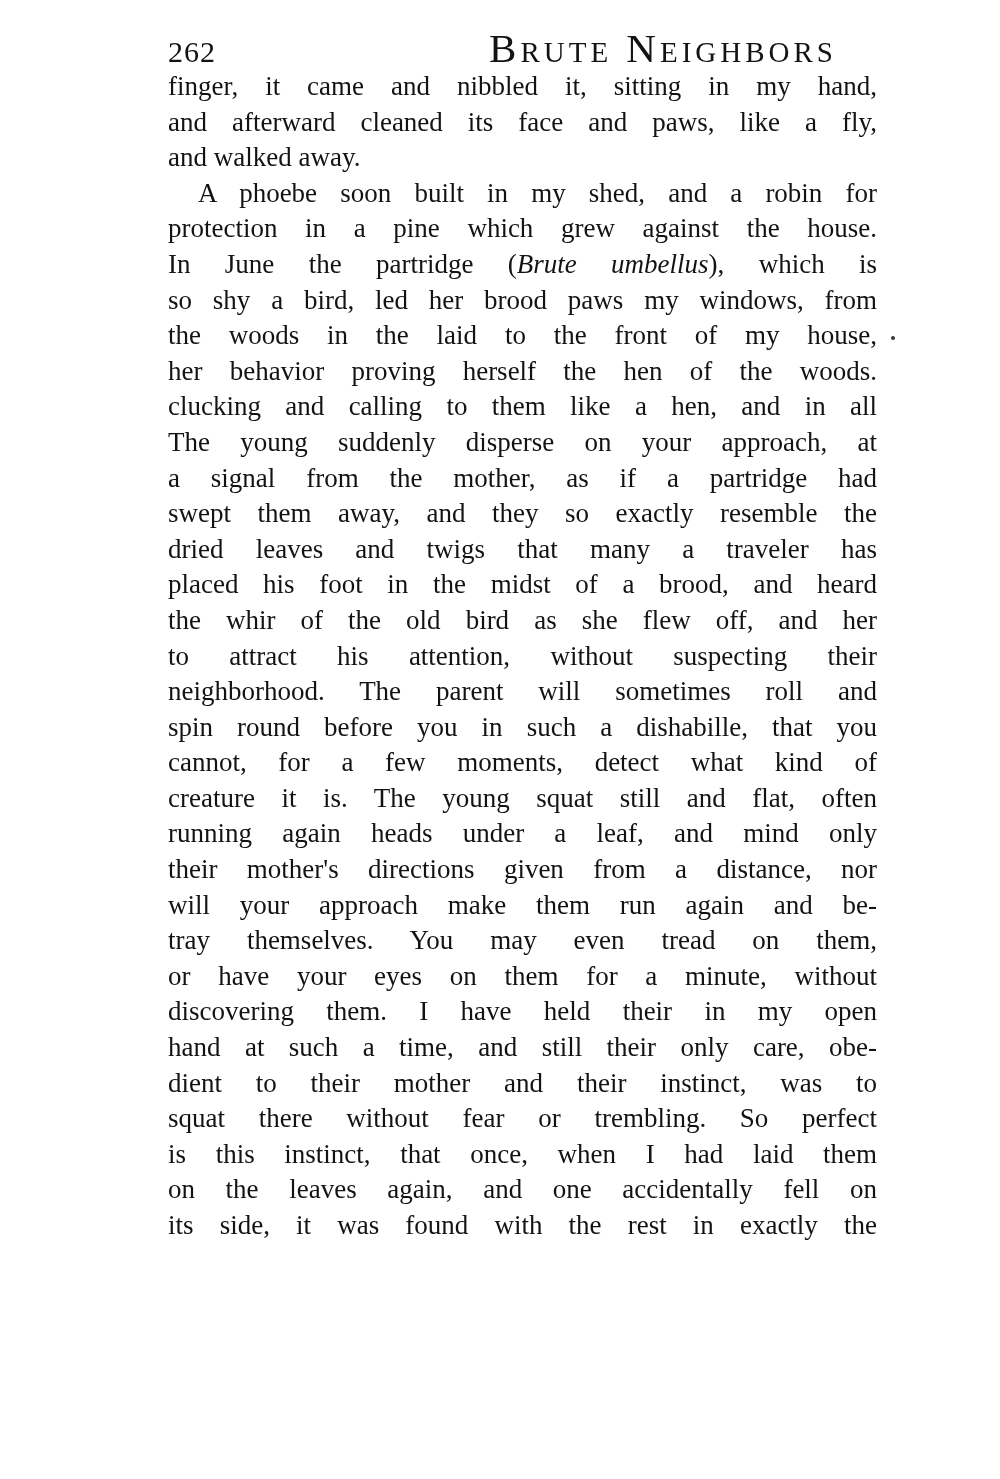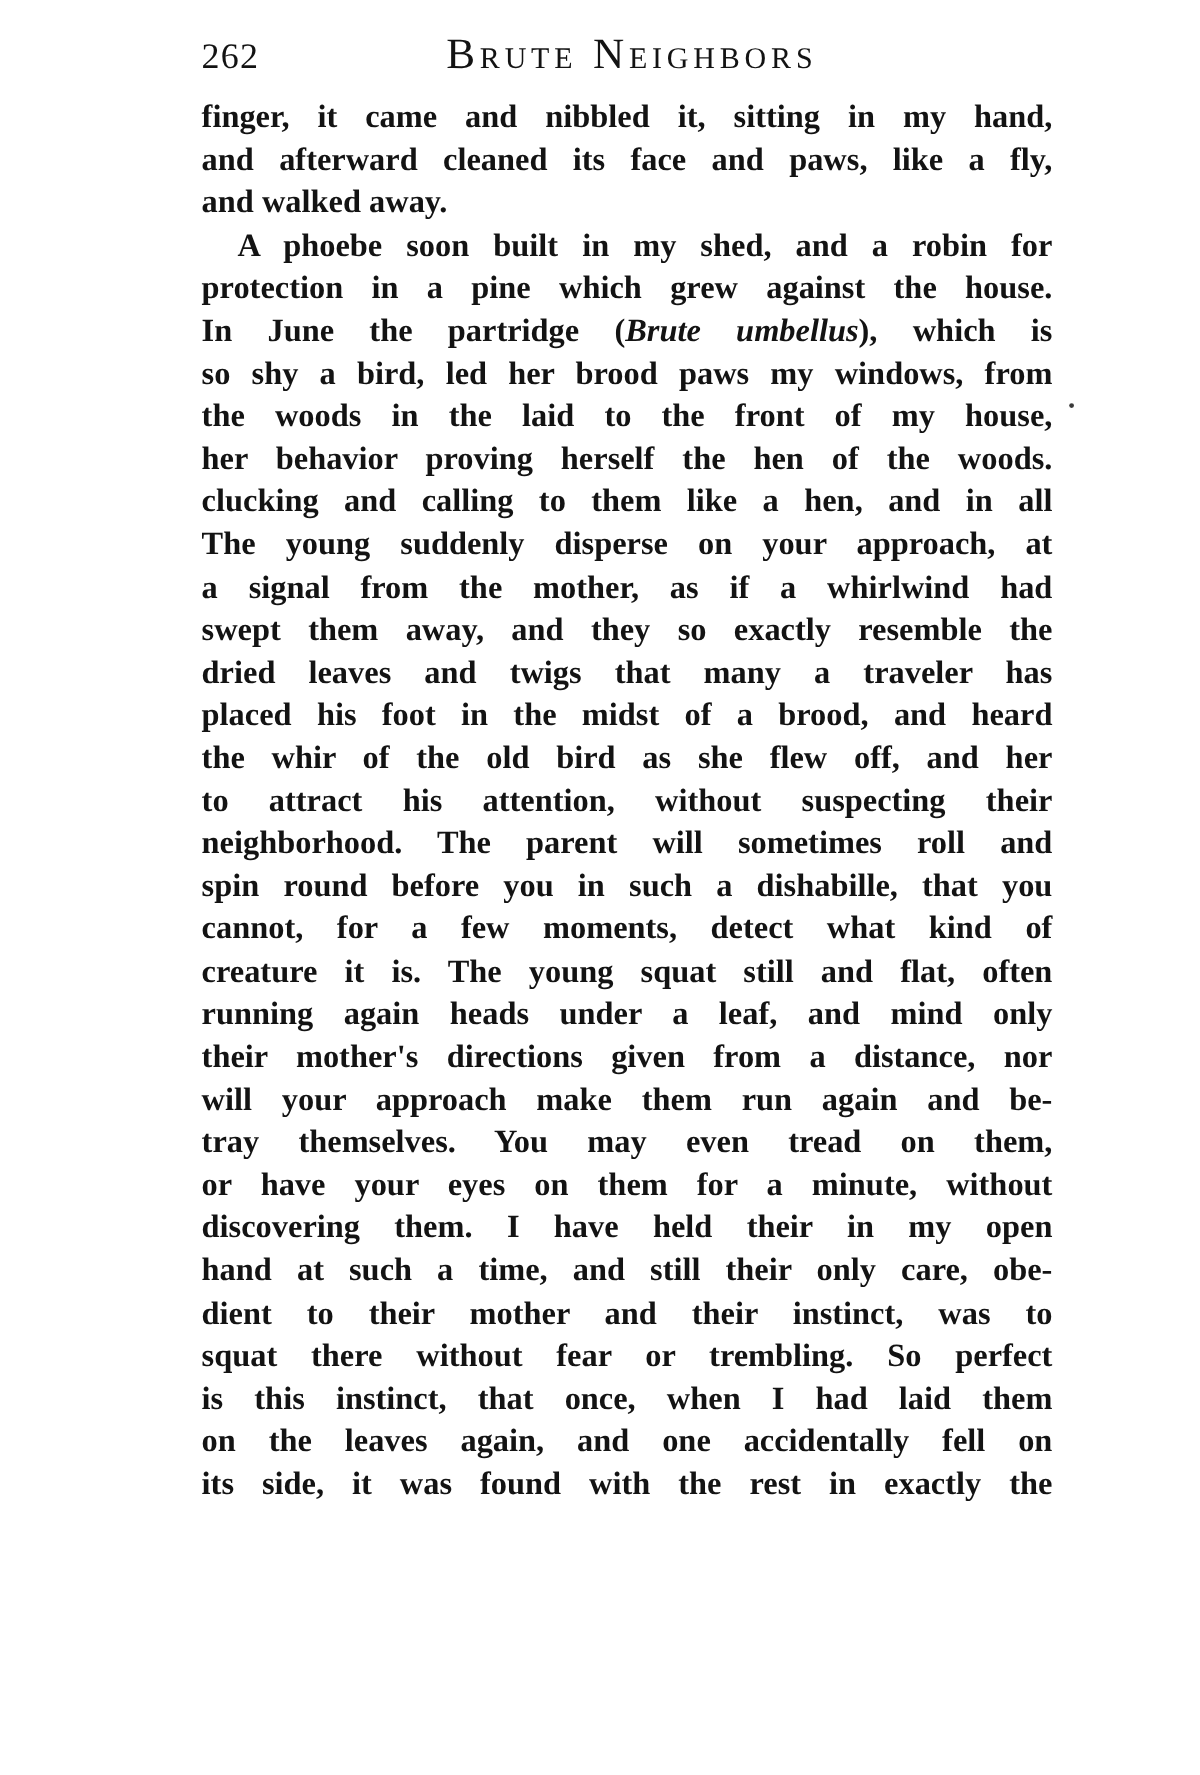--- a/index.html
+++ b/index.html
@@ -19,41 +19,40 @@
   .column {
     position: absolute;
     left: 168px;
     top: 24px;
     width: 709px;
   }
   .running-header {
     display: flex;
     align-items: baseline;
     height: 40px;
-    margin-bottom: 16px;
+    margin-bottom: 5px;
   }
   .page-number {
     font-size: 30px;
     letter-spacing: 1px;
   }
   .header-title {
     flex: 1;
-    text-align: center;
+    text-align: right;
     font-variant: small-caps;
-    font-size: 36px;
+    font-size: 41px;
     letter-spacing: 4px;
     
     padding-right: 40px;
   }
   .page-body {
     font-size: 27px;
   }
   .paragraph {
     margin: 0;
-    font-weight: bold;
   }
   .line {
     height: 35.6px;
     line-height: 35.6px;
     text-align: justify;
     text-align-last: justify;
     white-space: nowrap;
   }
   .line.short {
     text-align-last: left;
@@ -91,21 +90,21 @@
         </div>
         <div class="paragraph">
           <div class="line indent"><span>A phoebe soon built in my shed, and a robin for</span></div>
           <div class="line"><span>protection in a pine which grew against the house.</span></div>
           <div class="line"><span>In June the partridge (</span><span class="italic">Brute umbellus</span><span>), which is</span></div>
           <div class="line"><span>so shy a bird, led her brood paws my windows, from</span></div>
           <div class="line"><span>the woods in the laid to the front of my house,</span></div>
           <div class="line"><span>her behavior proving herself the hen of the woods.</span></div>
           <div class="line"><span>clucking and calling to them like a hen, and in all</span></div>
           <div class="line"><span>The young suddenly disperse on your approach, at</span></div>
-          <div class="line"><span>a signal from the mother, as if a whirlwind had</span></div>
+          <div class="line"><span>a signal from the mother, as if a partridge had</span></div>
           <div class="line"><span>swept them away, and they so exactly resemble the</span></div>
           <div class="line"><span>dried leaves and twigs that many a traveler has</span></div>
           <div class="line"><span>placed his foot in the midst of a brood, and heard</span></div>
           <div class="line"><span>the whir of the old bird as she flew off, and her</span></div>
           <div class="line"><span>to attract his attention, without suspecting their</span></div>
           <div class="line"><span>neighborhood.  The parent will sometimes roll and</span></div>
           <div class="line"><span>spin round before you in such a dishabille, that you</span></div>
           <div class="line"><span>cannot, for a few moments, detect what kind of</span></div>
           <div class="line"><span>creature it is.  The young squat still and flat, often</span></div>
           <div class="line"><span>running again heads under a leaf, and mind only</span></div>

